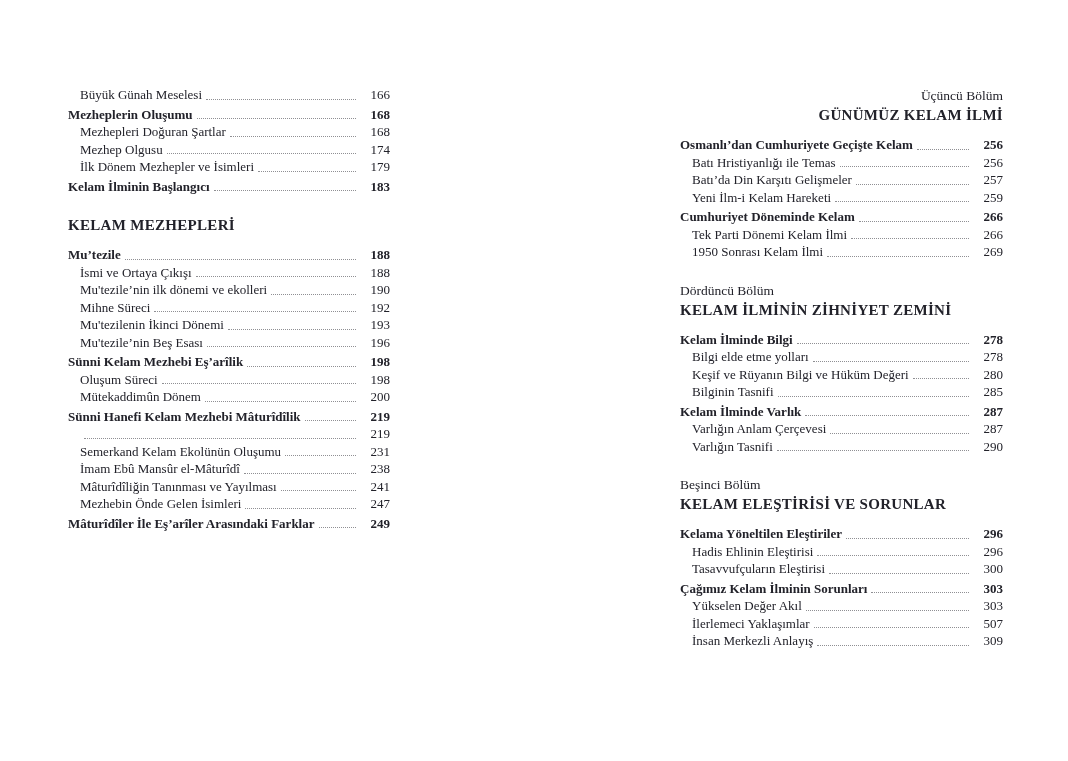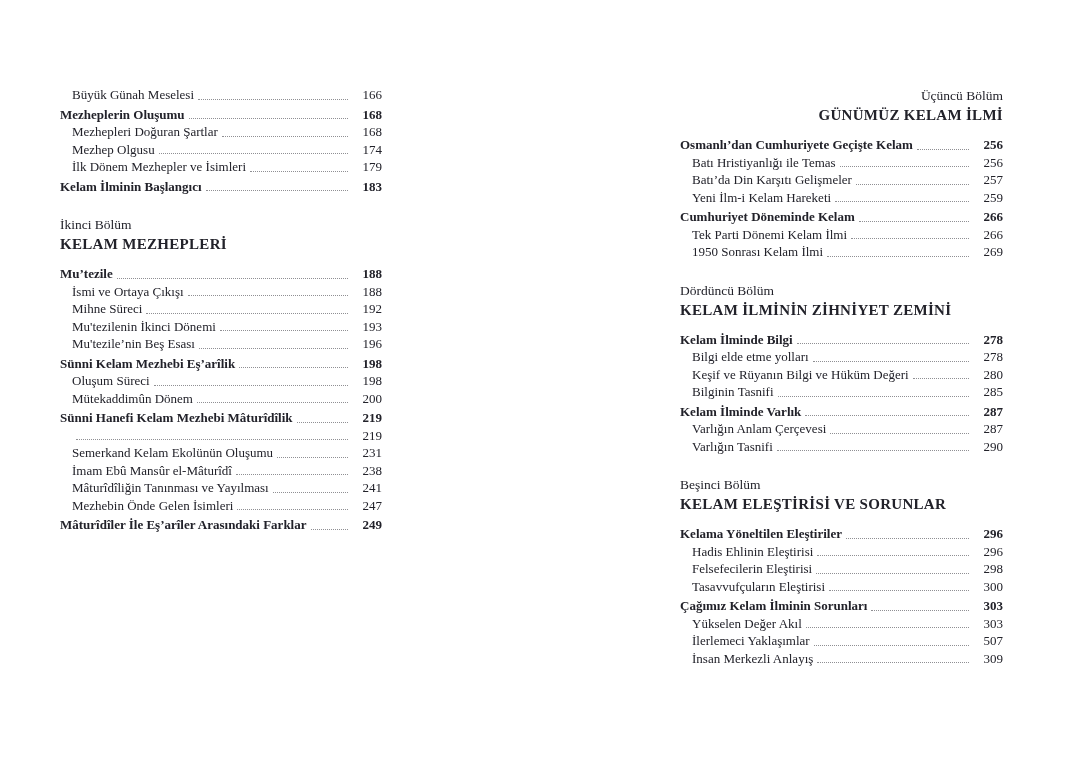--- a/index.html
+++ b/index.html
@@ -12,21 +12,21 @@
     height: 761px;
     position: relative;
     overflow: hidden;
     font-family: "Liberation Serif", "DejaVu Serif", serif;
     color: #22222a;
   }
   .page-col {
     position: absolute;
     top: 86px;
   }
-  .page-col.left  { left: 60px;  width: 322px; }
+  .page-col.left  { left: 68px;  width: 322px; }
   .page-col.right { left: 680px; width: 323px; }
 
   .chapter {
     margin-top: 20px;
     margin-bottom: 10px;
   }
   .page-col .chapter:first-child { margin-top: 0; text-align: right; }
   .chapter-label {
     font-size: 13.5px;
     line-height: 19px;
@@ -100,33 +100,37 @@
           <span class="toc-leader"></span>
           <span class="toc-page">179</span>
         </div>
         <div class="toc-row bold">
           <span class="toc-text">Kelam İlminin Başlangıcı</span>
           <span class="toc-leader"></span>
           <span class="toc-page">183</span>
         </div>
       </div>
       <div class="chapter">
-        <div class="chapter-label">İkinci Bölüm</div>
         <div class="chapter-title">KELAM MEZHEPLERİ</div>
       </div>
       <div>
         <div class="toc-row bold">
           <span class="toc-text">Mu’tezile</span>
           <span class="toc-leader"></span>
           <span class="toc-page">188</span>
         </div>
         <div class="toc-row indent">
           <span class="toc-text">İsmi ve Ortaya Çıkışı</span>
           <span class="toc-leader"></span>
           <span class="toc-page">188</span>
+        </div>
+        <div class="toc-row indent">
+          <span class="toc-text">Mu'tezile’nin ilk dönemi ve ekolleri</span>
+          <span class="toc-leader"></span>
+          <span class="toc-page">190</span>
         </div>
         <div class="toc-row indent">
           <span class="toc-text">Mihne Süreci</span>
           <span class="toc-leader"></span>
           <span class="toc-page">192</span>
         </div>
         <div class="toc-row indent">
           <span class="toc-text">Mu'tezilenin İkinci Dönemi</span>
           <span class="toc-leader"></span>
           <span class="toc-page">193</span>
@@ -279,25 +283,20 @@
           <span class="toc-text">Kelama Yöneltilen Eleştiriler</span>
           <span class="toc-leader"></span>
           <span class="toc-page">296</span>
         </div>
         <div class="toc-row indent">
           <span class="toc-text">Hadis Ehlinin Eleştirisi</span>
           <span class="toc-leader"></span>
           <span class="toc-page">296</span>
         </div>
         <div class="toc-row indent">
-          <span class="toc-text">Felsefecilerin Eleştirisi</span>
-          <span class="toc-leader"></span>
-          <span class="toc-page">298</span>
-        </div>
-        <div class="toc-row indent">
           <span class="toc-text">Tasavvufçuların Eleştirisi</span>
           <span class="toc-leader"></span>
           <span class="toc-page">300</span>
         </div>
         <div class="toc-row bold">
           <span class="toc-text">Çağımız Kelam İlminin Sorunları</span>
           <span class="toc-leader"></span>
           <span class="toc-page">303</span>
         </div>
         <div class="toc-row indent">

